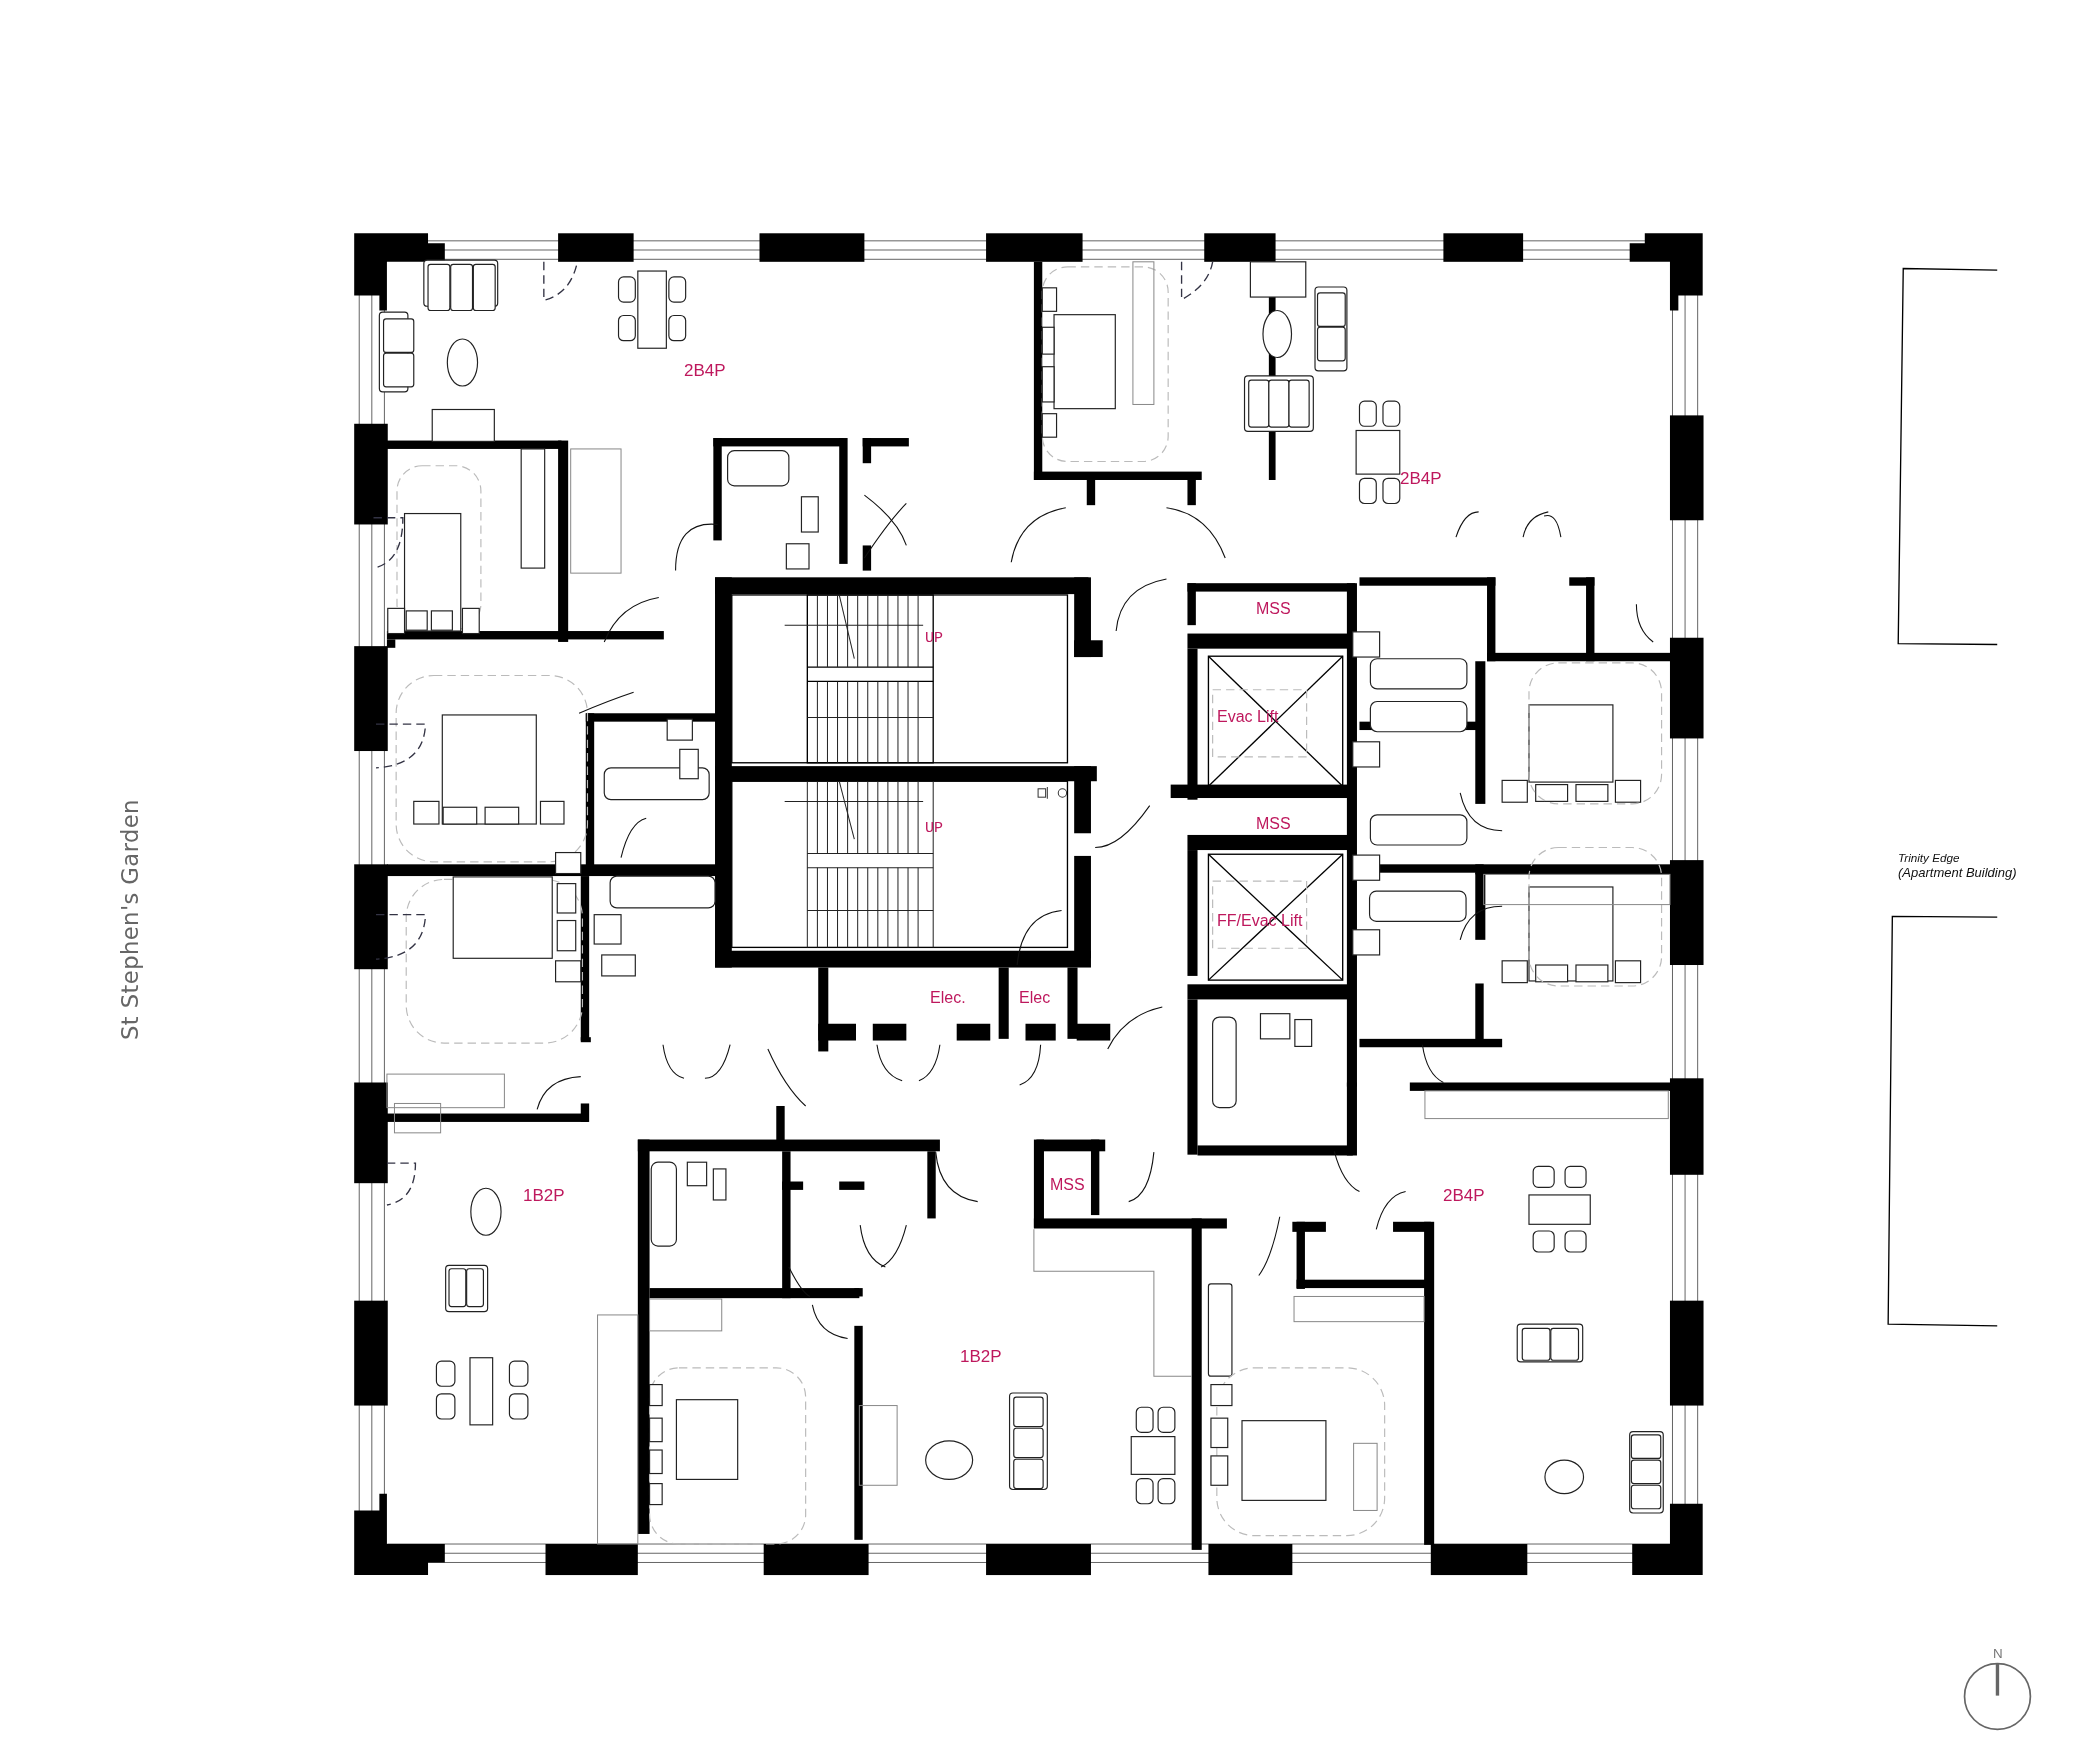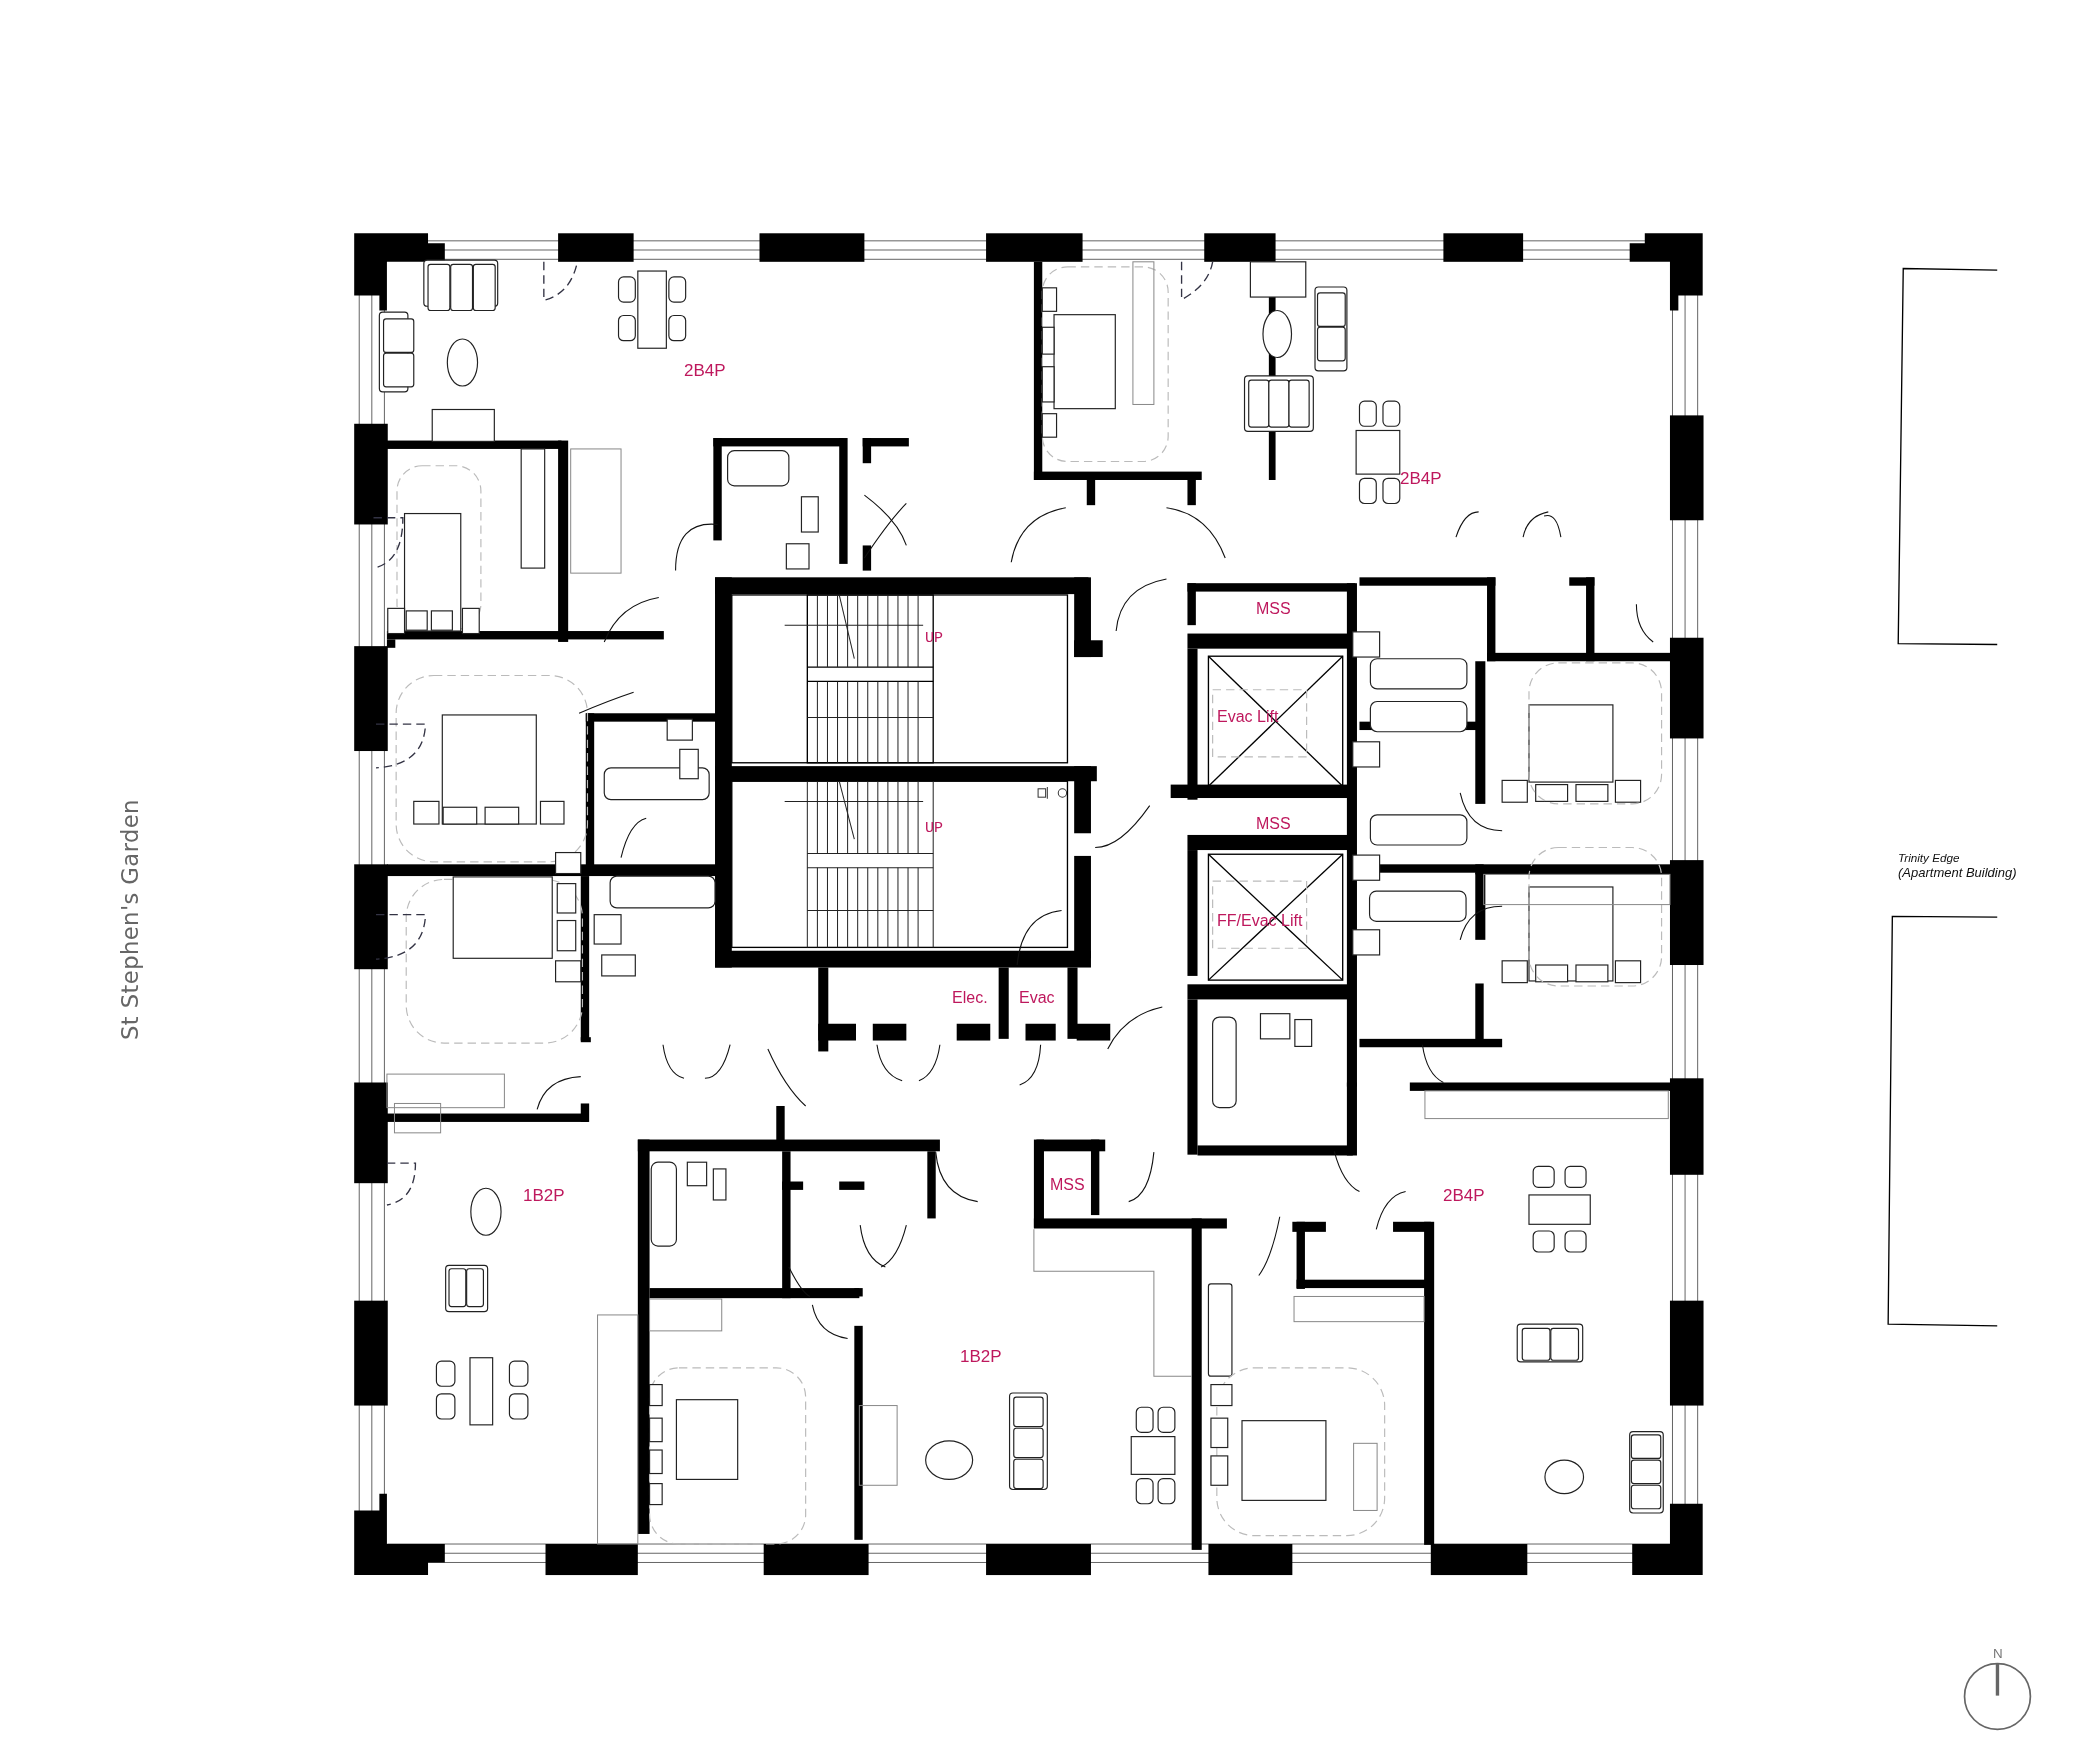--- a/index.html
+++ b/index.html
@@ -482,22 +482,22 @@
 <div class="lbl room" style="left:523px; top:1187px;">1B2P</div>
 <div class="lbl room" style="left:960px; top:1348px;">1B2P</div>
 <div class="lbl room" style="left:1443px; top:1187px;">2B4P</div>
 
 <div class="lbl small" style="left:925px; top:631px;">UP</div>
 <div class="lbl small" style="left:925px; top:821px;">UP</div>
 <div class="lbl" style="left:1256px; top:601px;">MSS</div>
 <div class="lbl" style="left:1217px; top:709px;">Evac Lift</div>
 <div class="lbl" style="left:1256px; top:816px;">MSS</div>
 <div class="lbl" style="left:1217px; top:913px;text-align:right;">FF/Evac Lift</div>
-<div class="lbl" style="left:952px; top:990px;">Elec.</div>
-<div class="lbl" style="left:1019px; top:990px;">Evac</div>
+<div class="lbl" style="left:930px; top:990px;">Elec.</div>
+<div class="lbl" style="left:1019px; top:990px;">Elec</div>
 <div class="lbl" style="left:1050px; top:1177px;">MSS</div>
 
 <div class="side-label">St Stephen's Garden</div>
 <div class="trinity">
   <div>Trinity Edge</div>
   <div style="font-size:13px;">(Apartment Building)</div>
 </div>
 
 <div class="north-n">N</div>
 <svg style="position:absolute; left:1962px; top:1661px;" width="76" height="76" viewBox="0 0 90 90">

